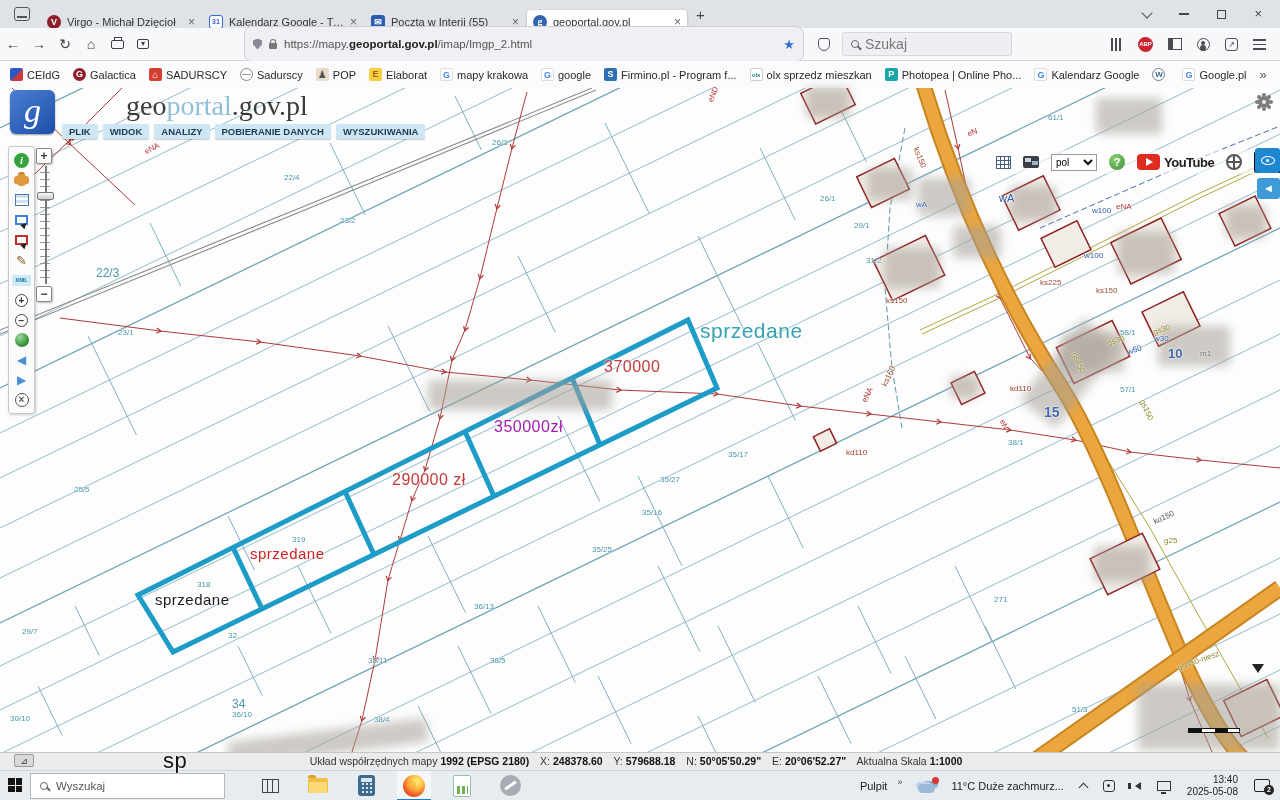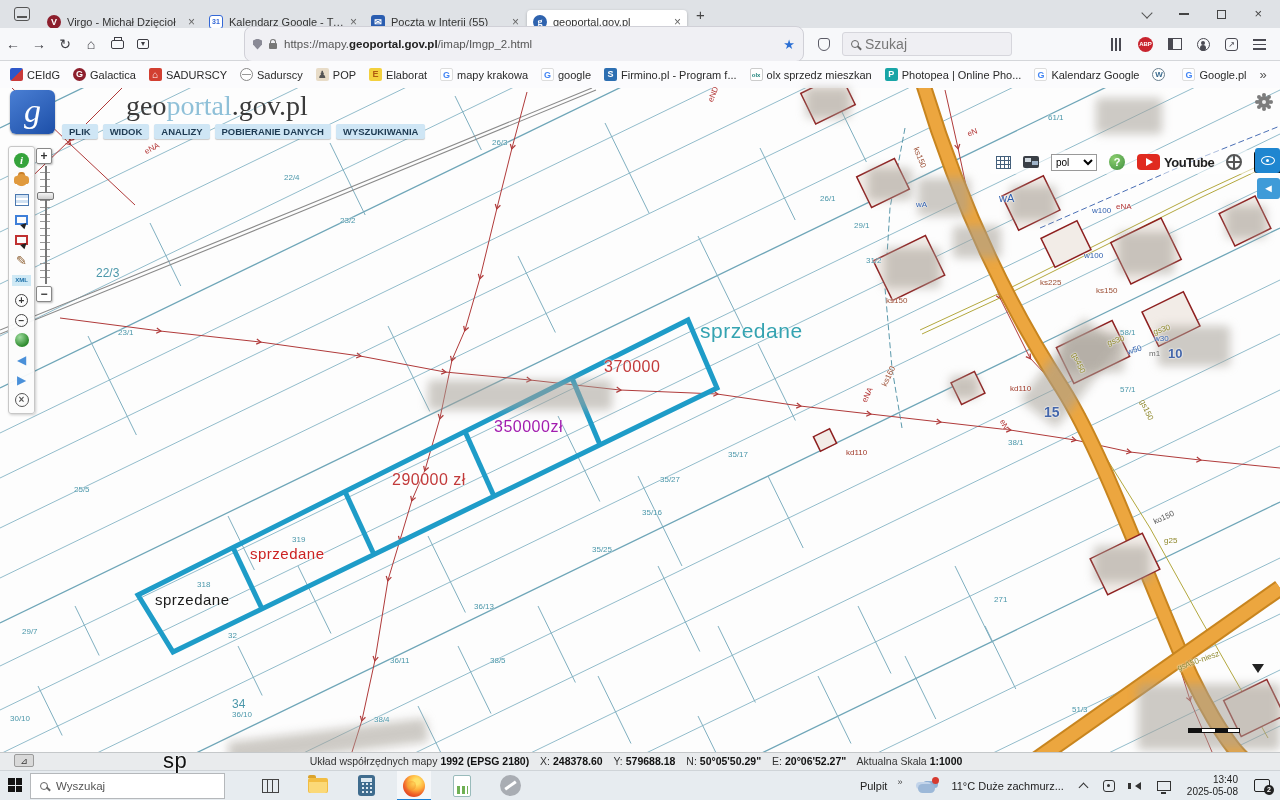--- a/index.html
+++ b/index.html
@@ -465,21 +465,21 @@
         <span class="mlabel plabel" style="left: 820px; top: 106px; color: rgb(75, 151, 170); font-size: 8px;">26/1</span>
         <span class="mlabel plabel" style="left: 854px; top: 133px; color: rgb(75, 151, 170); font-size: 8px;">29/1</span>
         <span class="mlabel plabel" style="left: 866px; top: 168px; color: rgb(75, 151, 170); font-size: 8px;">31/2</span>
         <span class="mlabel plabel" style="left: 1048px; top: 25px; color: rgb(75, 151, 170); font-size: 8px;">61/1</span>
         <span class="mlabel plabel" style="left: 197px; top: 492px; color: rgb(75, 151, 170); font-size: 8px;">318</span>
         <span class="mlabel plabel" style="left: 292px; top: 447px; color: rgb(75, 151, 170); font-size: 8px;">319</span>
         <span class="mlabel plabel" style="left: 228px; top: 543px; color: rgb(75, 151, 170); font-size: 8px;">32</span>
         <span class="mlabel plabel" style="left: 232px; top: 573px; color: rgb(75, 151, 170); font-size: 12px; margin-top: 36px;">34</span>
         <span class="mlabel plabel" style="left: 232px; top: 622px; color: rgb(75, 151, 170); font-size: 8px;">36/10</span>
         <span class="mlabel plabel" style="left: 452px; top: 514px; color: rgb(75, 151, 170); font-size: 8px; padding-left: 22px;">36/13</span>
-        <span class="mlabel plabel" style="left: 390px; top: 568px; color: rgb(75, 151, 170); font-size: 8px;">36/11</span>
+        <span class="mlabel plabel" style="left: 368px; top: 568px; color: rgb(75, 151, 170); font-size: 8px;">36/11</span>
         <span class="mlabel plabel" style="left: 490px; top: 568px; color: rgb(75, 151, 170); font-size: 8px;">38/5</span>
         <span class="mlabel plabel" style="left: 374px; top: 627px; color: rgb(75, 151, 170); font-size: 8px;">38/4</span>
         <span class="mlabel plabel" style="left: 660px; top: 387px; color: rgb(75, 151, 170); font-size: 8px;">35/27</span>
         <span class="mlabel plabel" style="left: 642px; top: 420px; color: rgb(75, 151, 170); font-size: 8px;">35/16</span>
         <span class="mlabel plabel" style="left: 592px; top: 457px; color: rgb(75, 151, 170); font-size: 8px;">35/25</span>
         <span class="mlabel plabel" style="left: 728px; top: 362px; color: rgb(75, 151, 170); font-size: 8px;">35/17</span>
         <span class="mlabel plabel" style="left: 994px; top: 507px; color: rgb(75, 151, 170); font-size: 8px;">271</span>
         <span class="mlabel plabel" style="left: 1072px; top: 617px; color: rgb(75, 151, 170); font-size: 8px;">51/3</span>
         <span class="mlabel plabel" style="left: 1120px; top: 240px; color: rgb(75, 151, 170); font-size: 8px;">58/1</span>
         <span class="mlabel plabel" style="left: 1120px; top: 297px; color: rgb(75, 151, 170); font-size: 8px;">57/1</span>
@@ -507,21 +507,21 @@
         <span class="mlabel ulabel" style="left: 1154px; top: 246px; color: rgb(47, 95, 174); font-size: 8px;">w30</span>
         <span class="mlabel ulabel" style="left: 1106px; top: 251px; color: rgb(143, 136, 44); font-size: 8px; transform: rotate(-18deg);">gs30</span>
         <span class="mlabel ulabel" style="left: 1152px; top: 240px; color: rgb(143, 136, 44); font-size: 8px; transform: rotate(-18deg);">gs30</span>
         <span class="mlabel ulabel" style="left: 1078px; top: 263px; color: rgb(143, 136, 44); font-size: 8px; transform: rotate(65deg);">gs450</span>
         <span class="mlabel ulabel" style="left: 1146px; top: 310px; color: rgb(143, 136, 44); font-size: 8px; transform: rotate(65deg);">gs150</span>
         <span class="mlabel ulabel" style="left: 1152px; top: 430px; color: rgb(85, 85, 85); font-size: 8px; transform: rotate(-25deg);">ko150</span>
         <span class="mlabel ulabel" style="left: 1164px; top: 448px; color: rgb(143, 136, 44); font-size: 8px;">g25</span>
         <span class="mlabel ulabel" style="left: 1176px; top: 576px; color: rgb(143, 136, 44); font-size: 8px; transform: rotate(-20deg);">gsA50-niesz</span>
         <span class="mlabel ulabel" style="left: 1044px; top: 316px; color: rgb(68, 102, 170); font-size: 14px; font-weight: bold;">15</span>
         <span class="mlabel ulabel" style="left: 1168px; top: 258px; color: rgb(68, 102, 170); font-size: 13px; font-weight: bold;">10</span>
-        <span class="mlabel ulabel" style="left: 1149px; top: 261px; color: rgb(102, 102, 102); font-size: 8px;">m1</span>
+        <span class="mlabel ulabel" style="left: 1200px; top: 261px; color: rgb(102, 102, 102); font-size: 8px;">m1</span>
         <span class="mlabel anno" style="left: 700px; top: 231px; color: rgb(53, 163, 177); font-size: 21px;">sprzedane</span>
         <span class="mlabel anno" style="left: 604px; top: 270px; color: rgb(194, 58, 58); font-size: 16px;">370000</span>
         <span class="mlabel anno" style="left: 494px; top: 330px; color: #a21caf; font-size: 16px; text-align: right;">350000zł</span>
         <span class="mlabel anno" style="left: 392px; top: 383px; color: rgb(194, 58, 58); font-size: 16px;">290000 zł</span>
         <span class="mlabel anno" style="left: 250px; top: 457px; color: rgb(204, 34, 34); font-size: 15px;">sprzedane</span>
         <span class="mlabel anno" style="left: 155px; top: 503px; color: rgb(27, 27, 27); font-size: 15px;">sprzedane</span>
       </div>
 
     <div id="gp-logo">g</div>
     <div id="gp-title"><span>geo</span><span class="mid">portal</span><span>.gov.pl</span></div>

